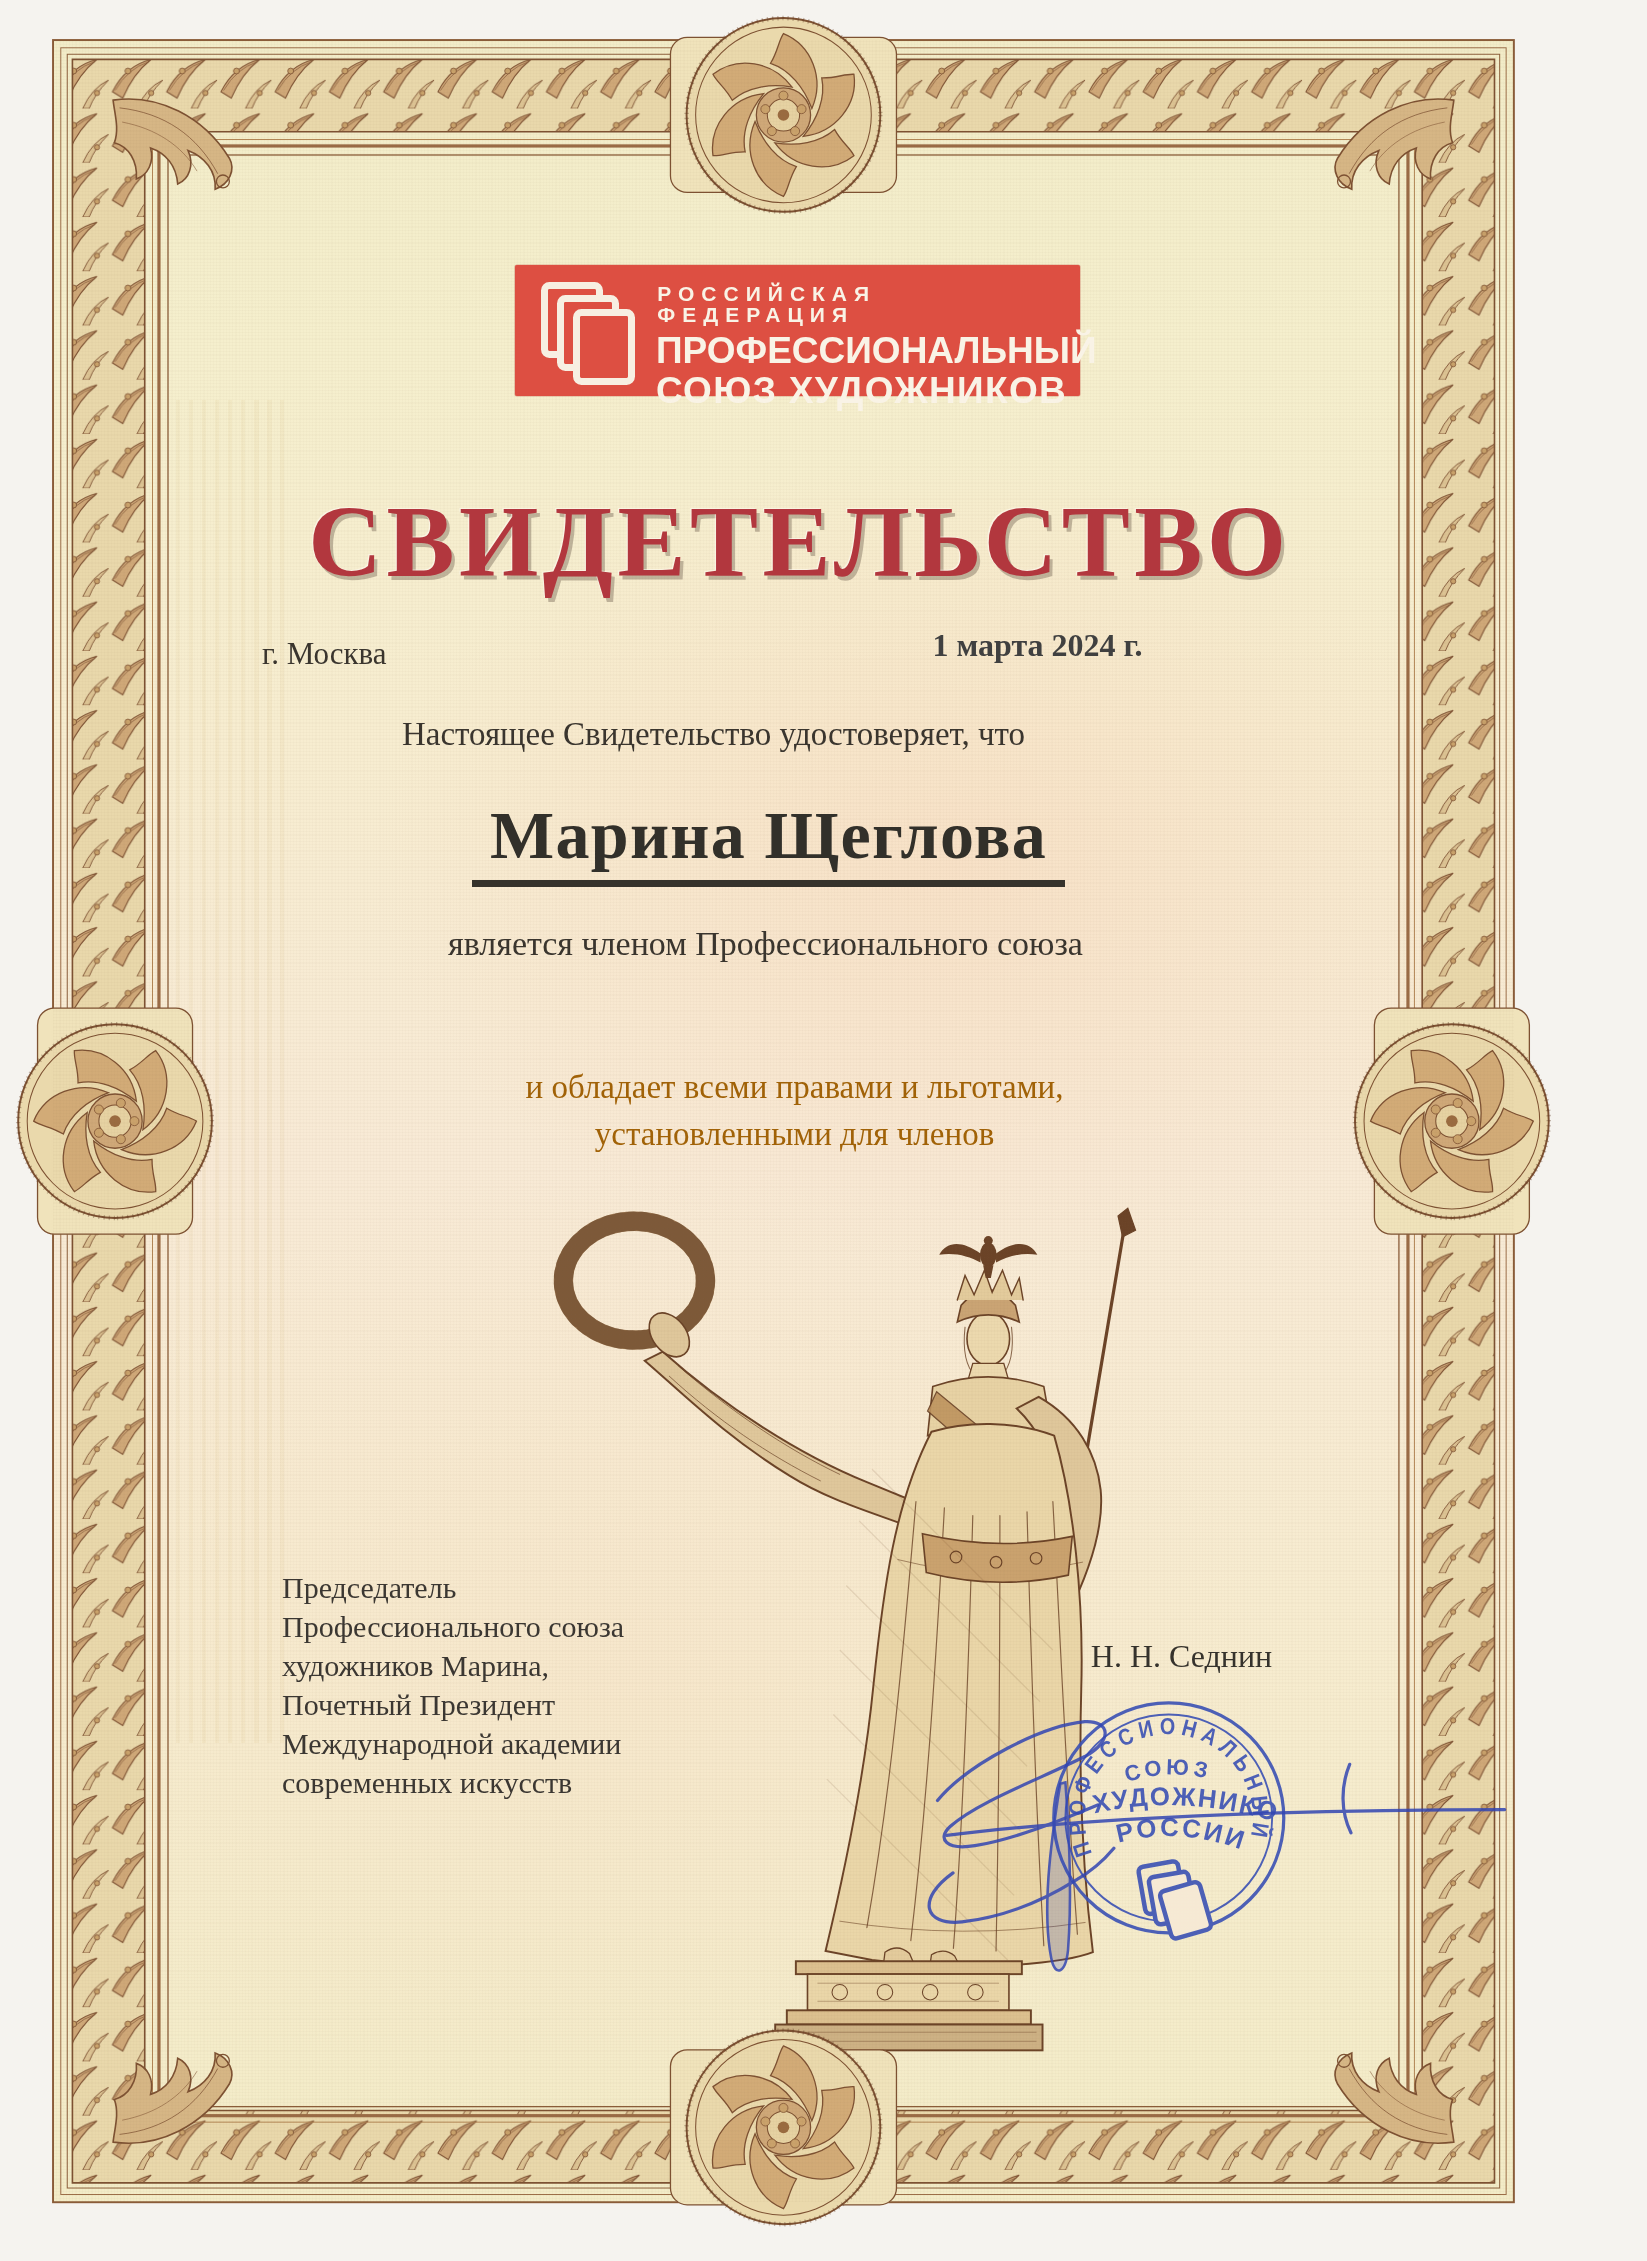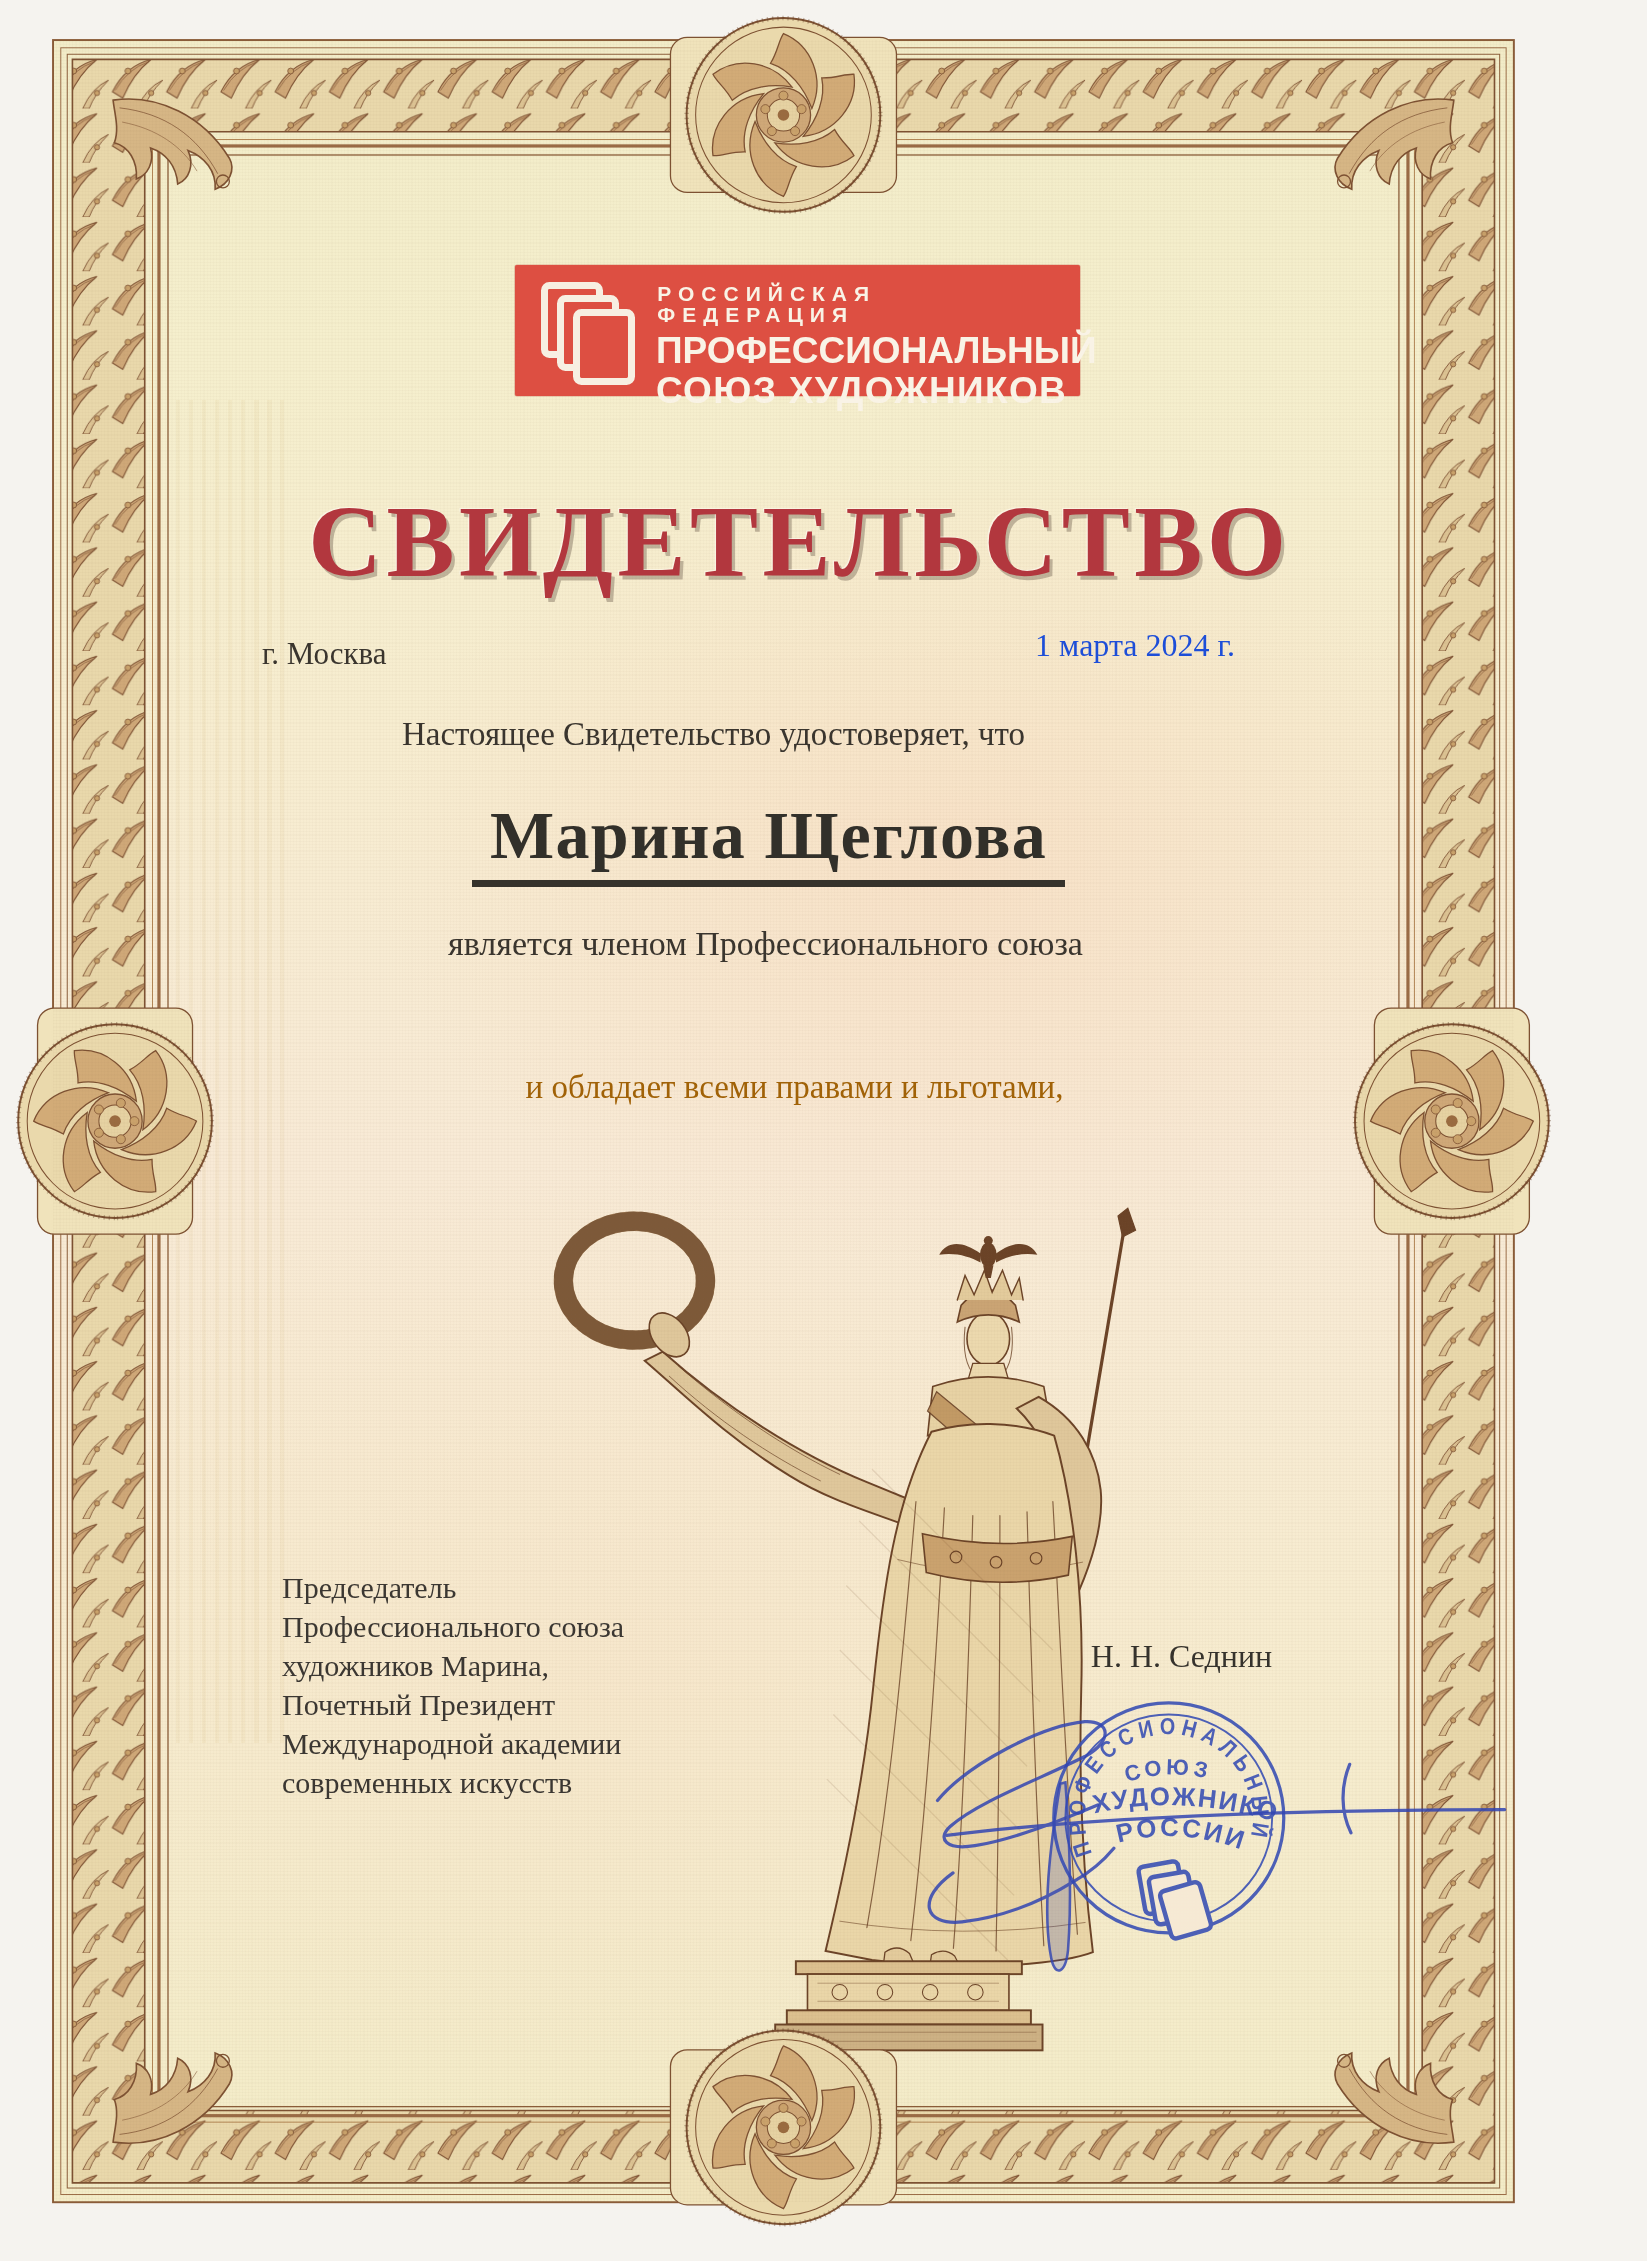--- a/index.html
+++ b/index.html
@@ -50,21 +50,21 @@
   .logo-org1{font-size:37px;letter-spacing:0px;margin:0;}
   .logo-org2{font-size:37px;letter-spacing:1.3px;margin-top:3.2px;}
   
   .cert-title{
     left:0;top:483px;width:1599px;text-align:center;
     font-size:102px;font-weight:bold;letter-spacing:4.5px;
     color:#b2373e;
     text-shadow:-1.3px -1.3px 0 rgba(255,252,244,.55), 3.2px 3.9px 0.6px rgba(125,108,92,.45);
   }
   .city-line{left:262px;top:636px;font-size:31px;color:#3a352e;}
-  .date-line{left:840px;top:627px;width:395px;text-align:right;font-size:32px;color:#1d4ed8;}
+  .date-line{left:840px;top:627px;width:395px;text-align:center;font-size:32px;color:#404040;font-weight:bold;}
   .intro-line{left:229px;top:716px;width:969px;text-align:center;font-size:33px;color:#3a352e;}
   .holder-wrap{left:268px;top:796px;width:1001px;text-align:center;}
   .holder-name{
     display:inline-block;font-size:68px;font-weight:bold;color:#32302a;
     border-bottom:7.8px solid #35322b;padding:0 18px 5.2px 18px;letter-spacing:1.3px;
   }
   .member-lines{left:281px;top:918px;width:969px;text-align:center;font-size:34px;color:#3a352e;line-height:52px;}
   .rights-lines{left:310px;top:1064px;width:969px;text-align:center;font-size:33px;color:#a16207;line-height:47px;}
   .block-line{display:block;}
   .signatory-block{left:262px;top:1568px;width:465px;font-size:30px;color:#3b3732;line-height:39px;margin-left:20px;}
@@ -232,20 +232,21 @@
 <div class="abs date-line">1 марта 2024 г.</div>
 <div class="abs intro-line">Настоящее Свидетельство удостоверяет, что</div>
 <div class="abs holder-wrap">
   <span class="holder-name">Марина Щеглова</span>
 </div>
 <div class="abs member-lines">
   <span class="block-line">является членом Профессионального союза</span>
 </div>
 <div class="abs rights-lines">
   <span class="block-line">и обладает всеми правами и льготами,</span>
+  <span class="block-line">установленными для членов</span>
 </div>
 <div class="abs signatory-block">
   <span class="block-line">Председатель</span>
   <span class="block-line">Профессионального союза</span>
   <span class="block-line">художников Марина,</span>
   <span class="block-line">Почетный Президент</span>
   <span class="block-line">Международной академии</span>
   <span class="block-line">современных искусств</span>
 </div>
 <div class="abs signatory-name">Н. Н. Седнин</div>

